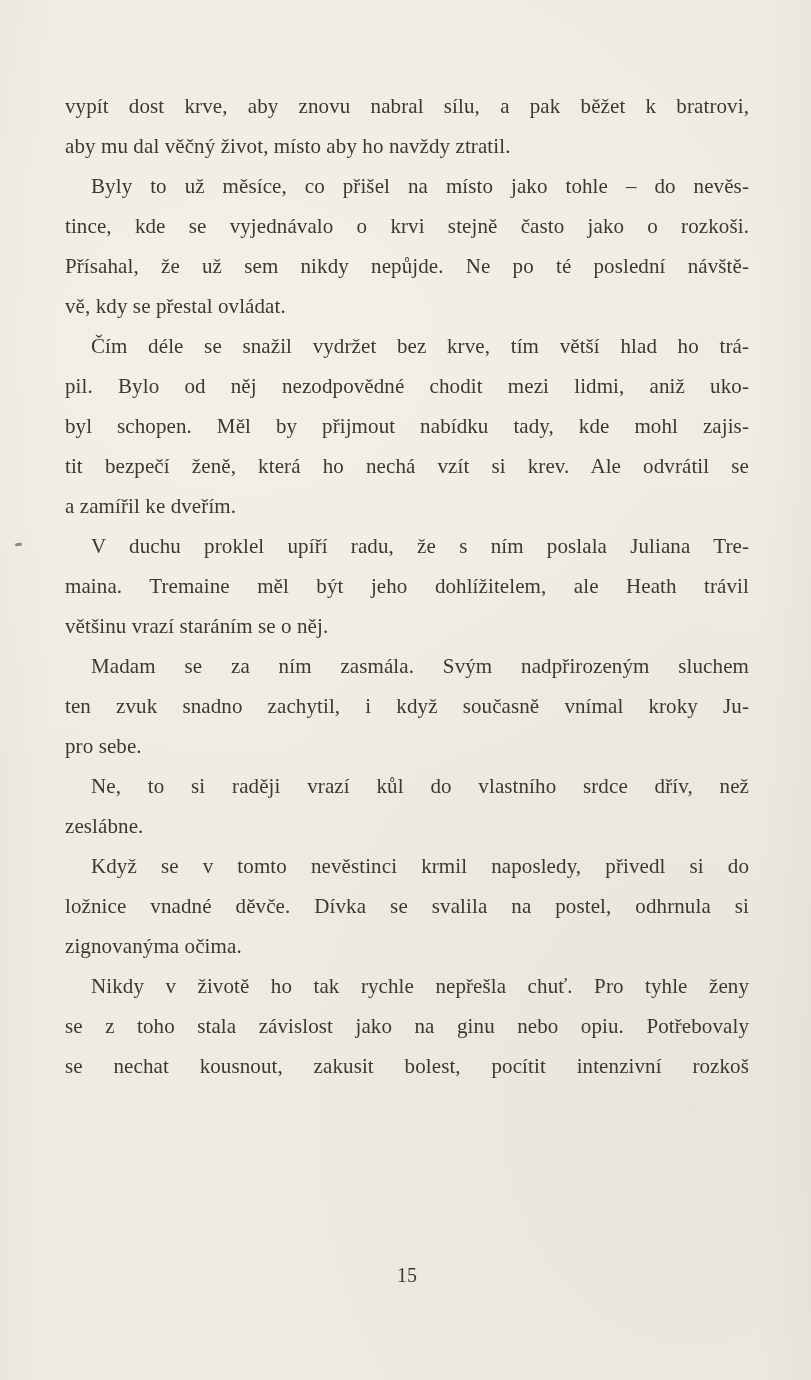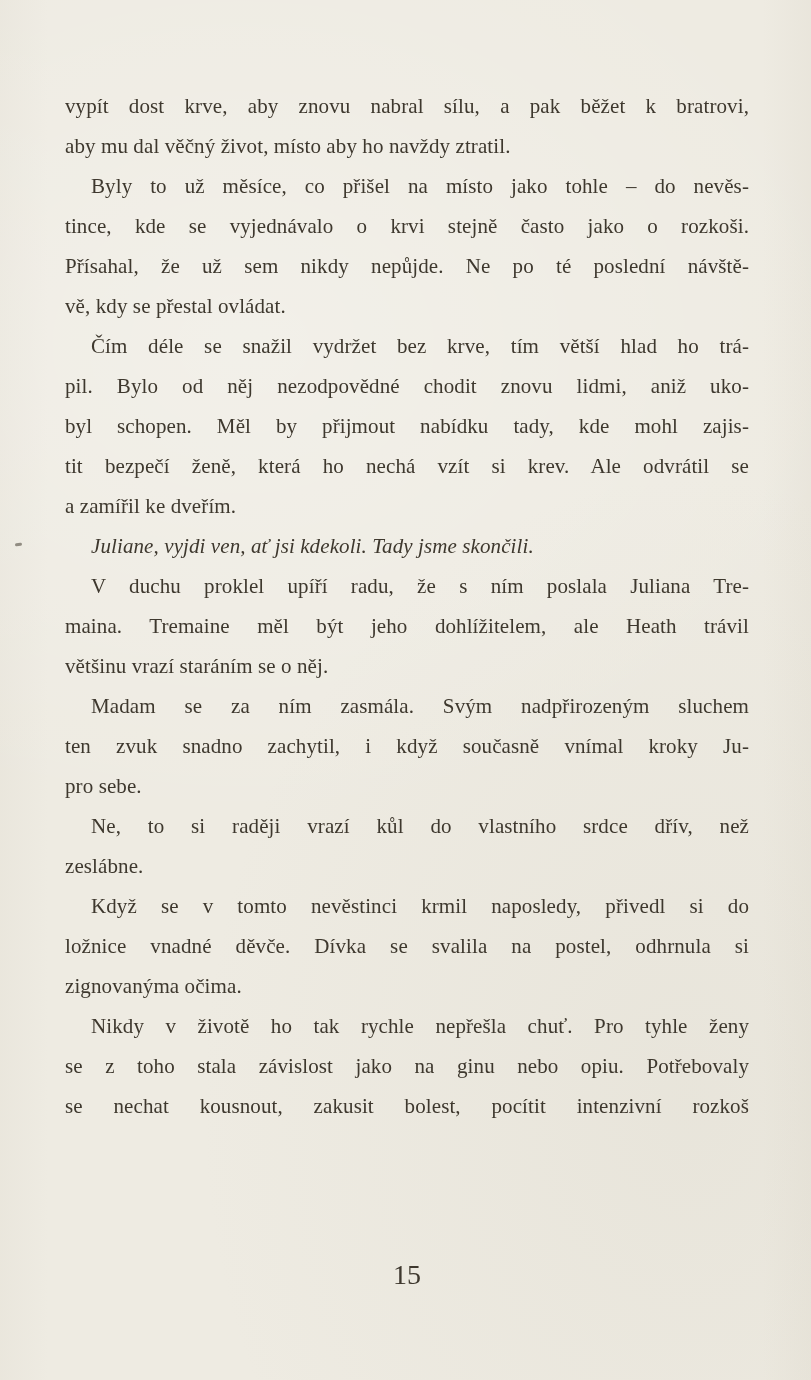--- a/index.html
+++ b/index.html
@@ -43,21 +43,21 @@
   }
   .line.italic {
     font-style: italic;
   }
   .page-number {
     position: absolute;
     left: 65px;
     width: 684px;
     top: 1258px;
     text-align: center;
-    font-size: 28px;
+    font-size: 20px;
     line-height: 34px;
   }
   .speck {
     position: absolute;
     left: 15px;
     top: 543px;
     width: 7px;
     height: 3px;
     border-radius: 2px;
     background: #716c62;
@@ -72,25 +72,24 @@
 <div class="speck"></div>
 
 <div class="text-block">
     <div class="line justify">vypít dost krve, aby znovu nabral sílu, a pak běžet k bratrovi,</div>
     <div class="line">aby mu dal věčný život, místo aby ho navždy ztratil.</div>
     <div class="line justify indent">Byly to už měsíce, co přišel na místo jako tohle – do nevěs-</div>
     <div class="line justify">tince, kde se vyjednávalo o krvi stejně často jako o rozkoši.</div>
     <div class="line justify">Přísahal, že už sem nikdy nepůjde. Ne po té poslední návště-</div>
     <div class="line">vě, kdy se přestal ovládat.</div>
     <div class="line justify indent">Čím déle se snažil vydržet bez krve, tím větší hlad ho trá-</div>
-    <div class="line justify">pil. Bylo od něj nezodpovědné chodit znovu lidmi, aniž uko-</div>
+    <div class="line justify">pil. Bylo od něj nezodpovědné chodit mezi lidmi, aniž uko-</div>
     <div class="line justify">byl schopen. Měl by přijmout nabídku tady, kde mohl zajis-</div>
     <div class="line justify">tit bezpečí ženě, která ho nechá vzít si krev. Ale odvrátil se</div>
     <div class="line">a zamířil ke dveřím.</div>
-    <div class="line indent italic">Juliane, vyjdi ven, ať jsi kdekoli. Tady jsme skončili.</div>
     <div class="line justify indent">V duchu proklel upíří radu, že s ním poslala Juliana Tre-</div>
     <div class="line justify">maina. Tremaine měl být jeho dohlížitelem, ale Heath trávil</div>
     <div class="line">většinu vrazí staráním se o něj.</div>
     <div class="line justify indent">Madam se za ním zasmála. Svým nadpřirozeným sluchem</div>
     <div class="line justify">ten zvuk snadno zachytil, i když současně vnímal kroky Ju-</div>
     <div class="line">pro sebe.</div>
     <div class="line justify indent">Ne, to si raději vrazí kůl do vlastního srdce dřív, než</div>
     <div class="line">zeslábne.</div>
     <div class="line justify indent">Když se v tomto nevěstinci krmil naposledy, přivedl si do</div>
     <div class="line justify">ložnice vnadné děvče. Dívka se svalila na postel, odhrnula si</div>

